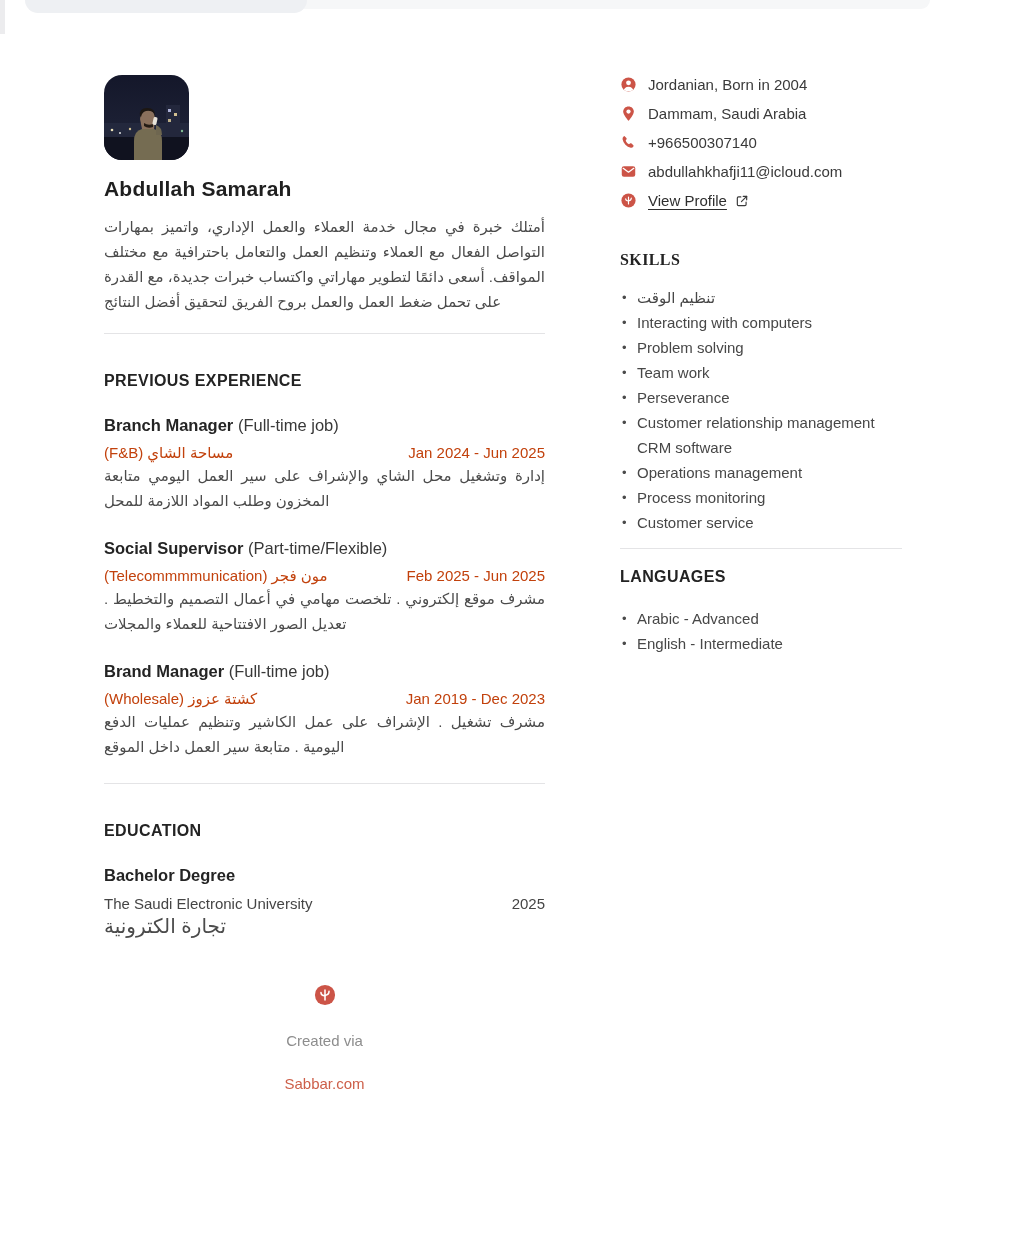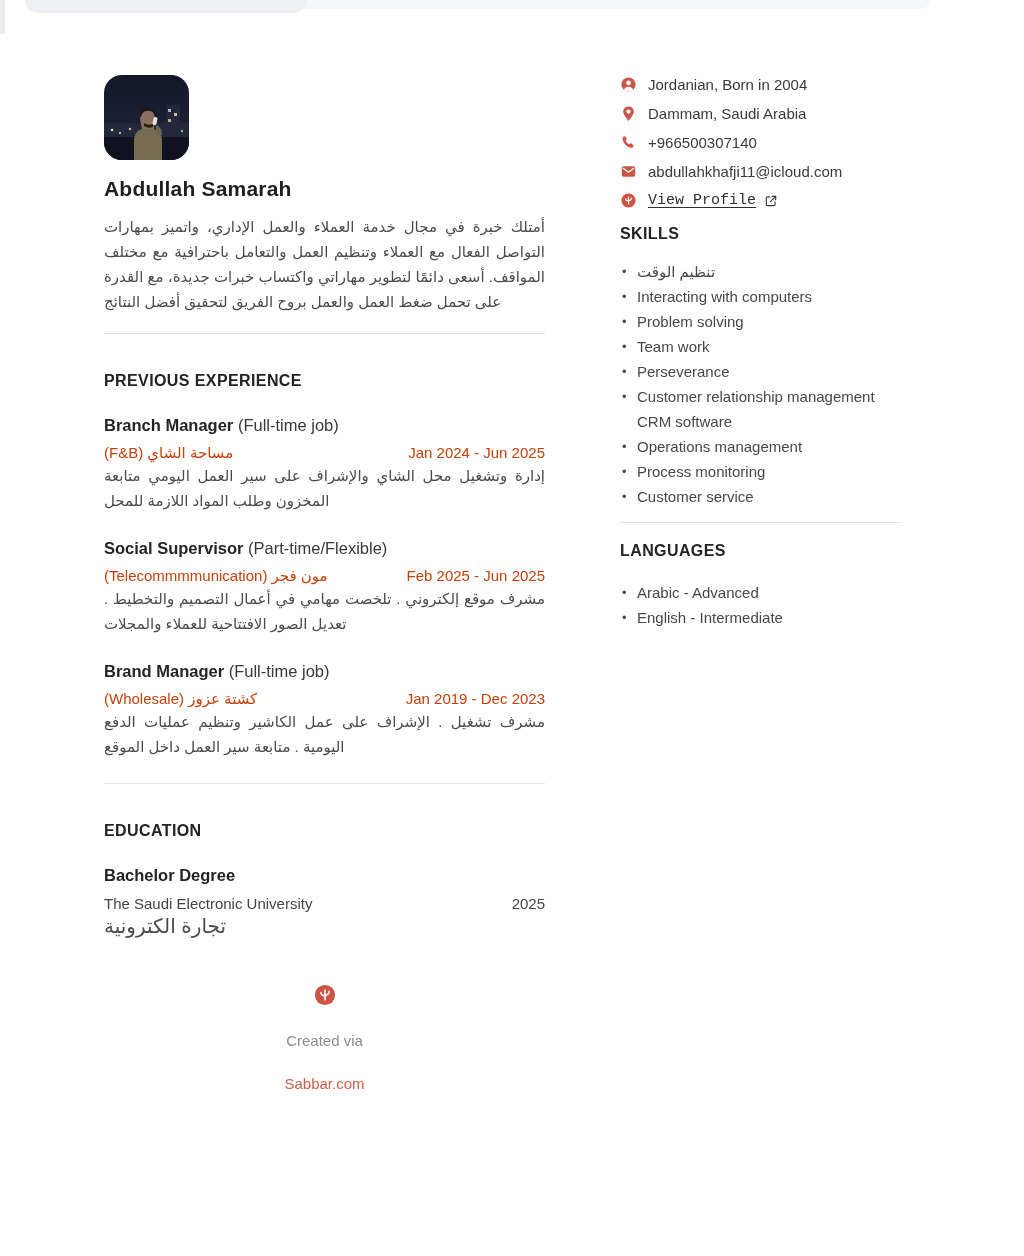--- a/index.html
+++ b/index.html
@@ -38,21 +38,21 @@
   .edu-major{margin-top:2px;font-size:20px;color:#4b4b4b;}
 
   .footer{margin-top:46px;display:flex;align-items:center;gap:26px;font-size:15px;flex-direction:column;}
   .footer-text{color:#8d8d8d;}
   .footer-link{color:#cd5f49;text-decoration:none;}
 
   .contact-list{margin-top:76px;display:flex;flex-direction:column;gap:12px;}
   .contact-item{display:flex;align-items:center;gap:11px;font-size:15px;color:#3a3a3a;}
   .contact-item .txt{white-space:nowrap;}
   .view-profile{display:flex;align-items:center;gap:11px;font-size:15px;color:#2e2e2e;}
-  .view-profile .link{color:#2e2e2e;text-decoration:underline;text-underline-offset:3px;font-family:Liberation Mono, monospace;}
+  .view-profile .link{color:#2e2e2e;text-decoration:underline;text-underline-offset:3px;}
   .ext-icon{margin-left:-3px;}
 
   .bullet-list{list-style:none;margin:16px 0 0 0;padding:0;font-size:15px;color:#474747;}
   .bullet-list li{position:relative;padding-left:17px;line-height:25px;}
   .bullet-list li::before{content:"•";position:absolute;left:2px;top:0;color:#4a4a4a;font-size:13px;line-height:25px;}
 
   .right-divider{border:none;border-top:1px solid #e4e4e6;margin:13px 0 0 0;}
   .right-heading2{margin-top:19px;font-size:16px;font-weight:800;color:#232323;letter-spacing:.4px;}
 
   svg{display:block;}
@@ -233,21 +233,21 @@
               <path d="M10 5 H6 Q4 5 4 7 V18 Q4 20 6 20 H17 Q19 20 19 18 V14"></path>
               <path d="M14 4 H20 V10"></path>
               <path d="M20 4 L11 13"></path>
             </g>
           </svg>
         </span>
       </div>
 
     </div>
 
-    <div class="section-heading" style="margin-top:16px;">SKILLS</div>
+    <div class="section-heading" style="margin-top:42px;font-family:Liberation Serif, serif;">SKILLS</div>
 
     <ul class="bullet-list">
       <li>تنظيم الوقت</li>
       <li>Interacting with computers</li>
       <li>Problem solving</li>
       <li>Team work</li>
       <li>Perseverance</li>
       <li>Customer relationship management CRM software</li>
       <li>Operations management</li>
       <li>Process monitoring</li>

